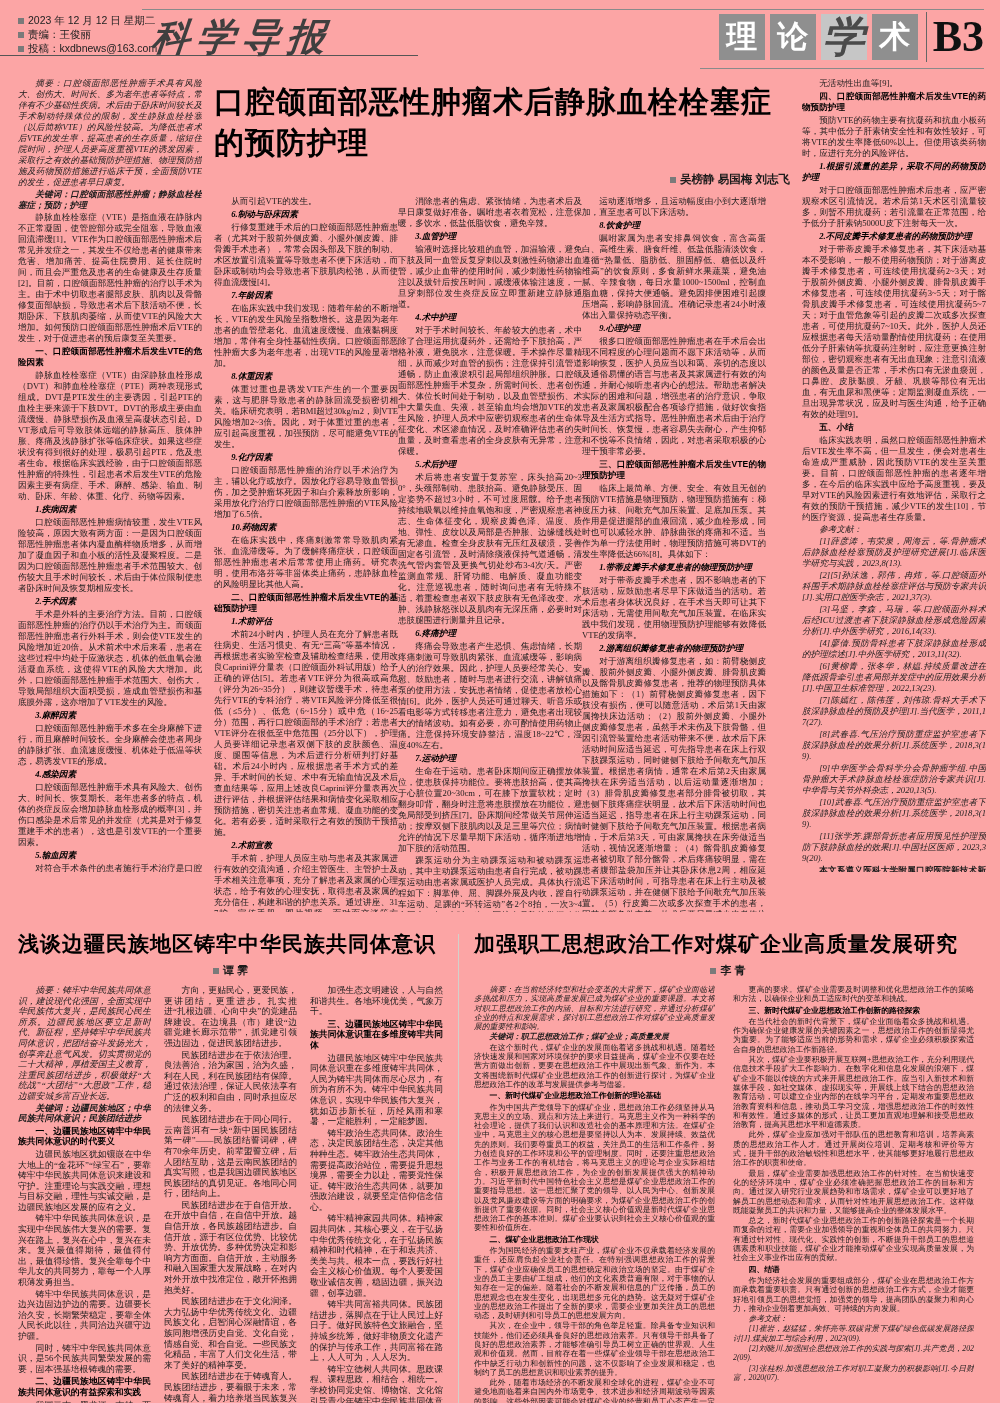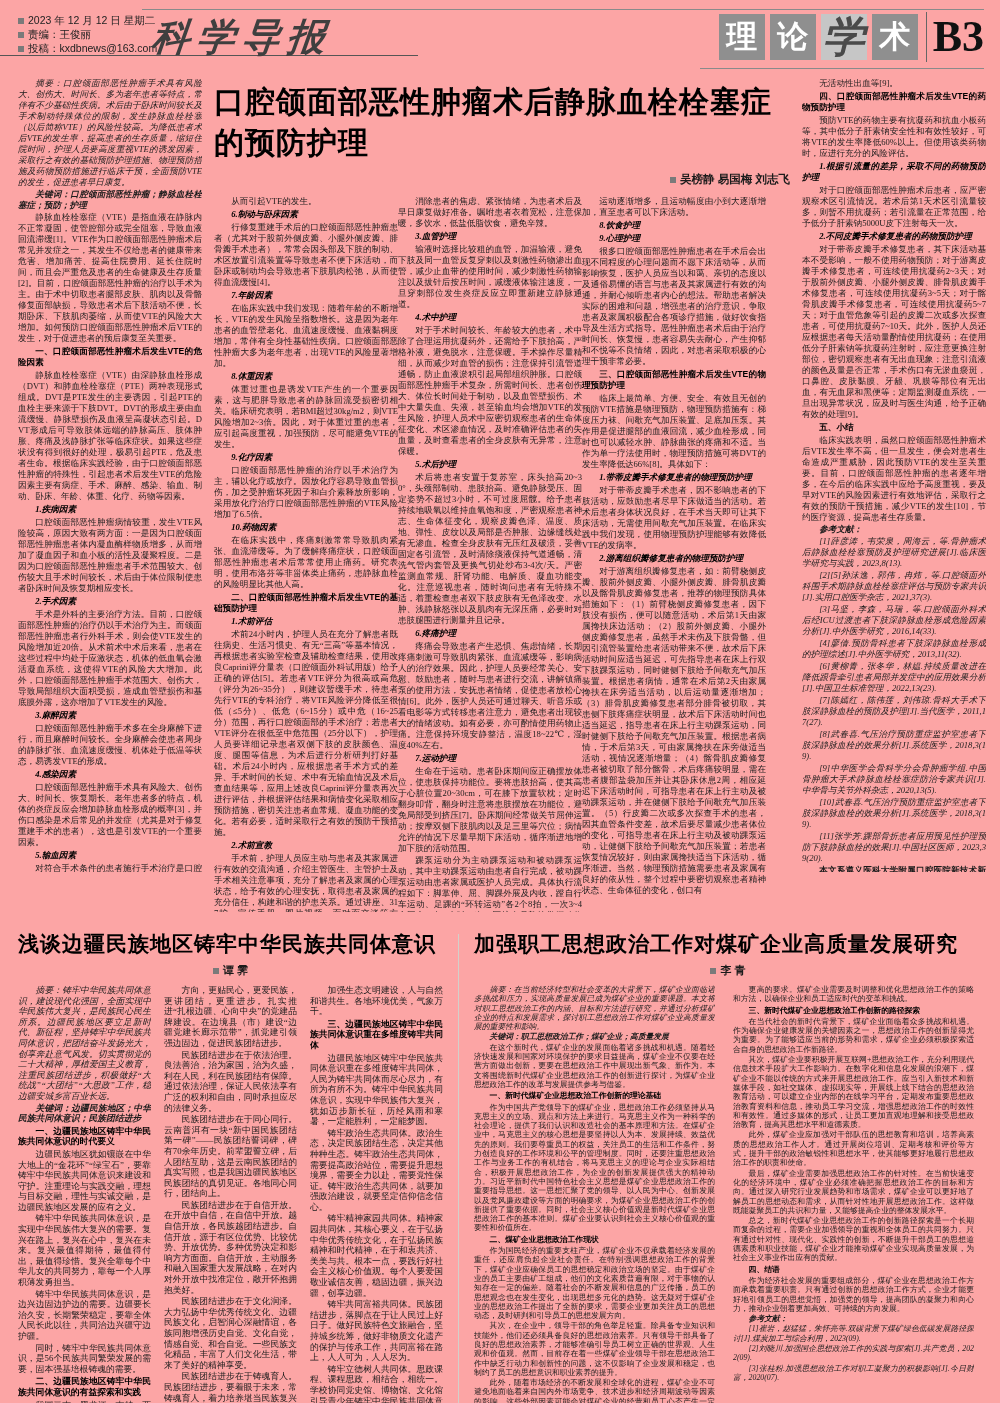--- a/index.html
+++ b/index.html
@@ -22,21 +22,21 @@
                font-family:"Liberation Serif",serif;}
   .hd-vrule{width:1px;height:50px;background:#666;margin:0 6px 0 8px;}
   .pageno{font-family:Liberation Serif, serif;font-weight:700;font-size:44px;color:#111;line-height:46px;}
   
   .col{overflow:hidden;text-align:justify;word-break:break-all;}
   .col p{margin:0 0 1px 0;text-indent:2em;}
   .b-h1{font-family:"Liberation Sans","DejaVu Sans",sans-serif;font-weight:700;margin:2px 0 2px 0 !important;color:#000;}
   .b-h2{font-weight:700;font-style:italic;margin:2px 0 2px 0 !important;color:#000;}
   .b-abstract{font-style:italic;}
   .b-kw{font-style:italic;font-weight:600;}
-  .b-refh{font-weight:700;font-style:italic;}
+  .b-refh{font-weight:400;font-style:italic;}
   .b-ref{font-style:italic;}
   .b-note{font-weight:700;}
   
   .main-art{display:flex;gap:12px;padding:4px 18px 0 18px;}
   .main-art .col{font-size:8.6px;line-height:11px;}
   .sidecol{width:184px;height:794px;flex:none;}
   .midwrap{width:576px;flex:none;}
   .m-title{font-family:"Liberation Sans","DejaVu Sans",sans-serif;font-weight:700;font-size:30px;
            text-align:left;margin:4px 0 8px 0;letter-spacing:1px;color:#000;}
   .m-byline{text-align:right;font-family:"Liberation Sans",sans-serif;font-size:11.5px;font-weight:700;margin-bottom:9px;}
@@ -141,20 +141,21 @@
             <p class="blk b-h2">6.疼痛护理</p>
             <p class="blk b-body">疼痛会导致患者产生恐惧、焦虑情绪，长期疼痛刺激可导致肌肉紧张、血流减缓等，影响病人的治疗效果。因此，护理人员要经常关心、安慰、鼓励患者，随时与患者进行交流，讲解镇痛泵的使用方法，安抚患者情绪，促使患者放松心情[6]。此外，医护人员还可通过聊天、听音乐或看电影等方式转移患者注意力，避免患者出现较大的情绪波动。如有必要，亦可酌情使用药物止痛。注意保持环境安静整洁，温度18~22℃，湿度40%左右。</p>
             <p class="blk b-h2">7.运动护理</p>
             <p class="blk b-body">生命在于运动。患者卧床期间应正确摆放体位，使患肢保持功能位。要将患肢抬高，使其高于心脏位置20~30cm，可在膝下放置软枕；定时翻身叩背，翻身时注意将患肢摆放在功能位，避免局部受到挤压[7]。卧床期间经常做关节屈伸运动；按摩双侧下肢肌肉以及足三里等穴位；病情允许的情况下尽量早期下床活动，循序渐进地增加下肢的活动范围。</p>
             <p class="blk b-body">踝泵运动分为主动踝泵运动和被动踝泵运动，其中主动踝泵运动由患者自行完成，被动踝泵运动由患者家属或医护人员完成。具体执行流程如下：脚掌伸、屈、脚踝外展及内收，蹬自行车运动、足踝的“环转运动”各2个8拍，一次3~4个回合，每2小时一次。医护人员熟练掌握动作要领，并于术前教会患者及家属。术前由患者自行完成主动踝泵运动，且双足同时训练；术中由手术室护士定时为患者行被动踝泵运动；术后当患者意识尚不完全清醒时，由患者家属或护理人员为患者行被动踝泵运动，当患者意识恢复后，可主动踝泵运动联合被动踝泵运动同时进行，且被动踝泵运动逐渐减少，主动踝泵</p>
           </div>
         <div class="col">
 
         <p class="blk b-body">运动逐渐增多，且运动幅度由小到大逐渐增加，直至患者可以下床活动。</p>
             <p class="blk b-h2">8.饮食护理</p>
+            <p class="blk b-body">嘱咐家属为患者安排鼻饲饮食，富含高蛋白、高维生素、膳食纤维、低盐低脂清淡饮食，遵循“热量低、脂肪低、胆固醇低、糖低以及纤维高”的饮食原则，多食新鲜水果蔬菜，避免油腻、辛辣食物，每日水量1000~1500ml，控制血脂血糖，保持大便通畅。避免因排便困难引起腹压增高，影响静脉回流。准确记录患者24小时液体出入量保持动态平衡。</p>
             <p class="blk b-h2">9.心理护理</p>
             <p class="blk b-body">很多口腔颌面部恶性肿瘤患者在手术后会出现不同程度的心理问题而不愿下床活动等，从而影响恢复，医护人员应当以和蔼、亲切的态度以及通俗易懂的语言与患者及其家属进行有效的沟通，并耐心倾听患者内心的想法。帮助患者解决实际的困难和问题，增强患者的治疗意识，争取患者及家属积极配合各项诊疗措施，做好饮食指导及生活方式指导。恶性肿瘤患者术后由于治疗时间长、恢复慢，患者容易失去耐心，产生抑郁和不悦等不良情绪，因此，对患者采取积极的心理干预非常必要。</p>
             <p class="blk b-h1">三、口腔颌面部恶性肿瘤术后发生VTE的物理预防护理</p>
             <p class="blk b-body">临床上最简单、方便、安全、有效且无创的预防VTE措施是物理预防，物理预防措施有：梯度压力袜、间歇充气加压装置、足底加压泵。其作用是促进腿部的血液回流，减少血栓形成，同时也可以减轻水肿、静脉曲张的疼痛和不适。当作为单一疗法使用时，物理预防措施可将DVT的发生率降低达66%[8]。具体如下：</p>
             <p class="blk b-h2">1.带蒂皮瓣手术修复患者的物理预防护理</p>
             <p class="blk b-body">对于带蒂皮瓣手术患者，因不影响患者的下肢活动，应鼓励患者尽早下床做适当的活动。若术后患者身体状况良好，在手术当天即可让其下床活动，无需使用间歇充气加压装置。在临床实践中我们发现，使用物理预防护理能够有效降低VTE的发病率。</p>
             <p class="blk b-h2">2.游离组织瓣修复患者的物理预防护理</p>
             <p class="blk b-body">对于游离组织瓣修复患者，如：前臂桡侧皮瓣、股前外侧皮瓣、小腿外侧皮瓣、腓骨肌皮瓣以及髂骨肌皮瓣修复患者，推荐的物理预防具体措施如下：（1）前臂桡侧皮瓣修复患者，因下肢没有损伤，便可以随意活动，术后第1天由家属搀扶床边活动；（2）股前外侧皮瓣、小腿外侧皮瓣修复患者，虽然手术未伤及下肢骨骼，但因引流管装置给患者活动带来不便，故术后下床活动时间应适当延迟，可先指导患者在床上行双下肢踝泵运动，同时健侧下肢给予间歇充气加压装置。根据患者病情，通常在术后第2天由家属搀扶在床旁适当活动，以后运动量逐渐增加；（3）腓骨肌皮瓣修复患者部分腓骨被切取，其患侧下肢疼痛症状明显，故术后下床活动时间也适当延迟，指导患者在床上行主动踝泵运动，同时健侧下肢给予间歇充气加压装置。根据患者病情，于术后第3天，可由家属搀扶在床旁做适当活动，视情况逐渐增量；（4）髂骨肌皮瓣修复患者被切取了部分髂骨，术后疼痛较明显，需在患者腹部盐袋加压并让其卧床休息2周，相应延迟下床活动时间，可指导患者在床上行主动及被动踝泵运动，并在健侧下肢给予间歇充气加压装置。（5）行皮瓣二次或多次探查手术的患者，因其血管条件变差，故术后要尽量减少患者体位的变化，可指导患者在床上行主动及被动踝泵运动，让健侧下肢给予间歇充气加压装置；若患者恢复情况较好，则由家属搀扶适当下床活动，循序渐进。当然，物理预防措施需要患者及家属有良好的依从性，整个过程中要密切观察患者精神状态、生命体征的变化，创口有</p>
           </div>
       </div>

